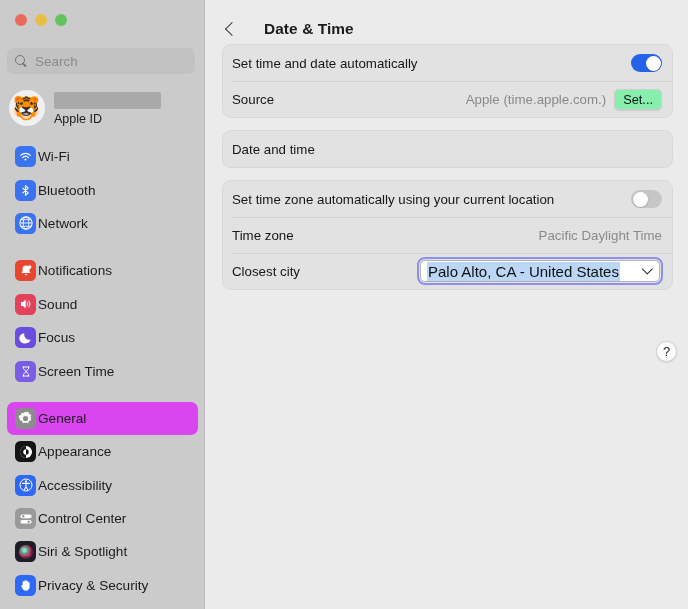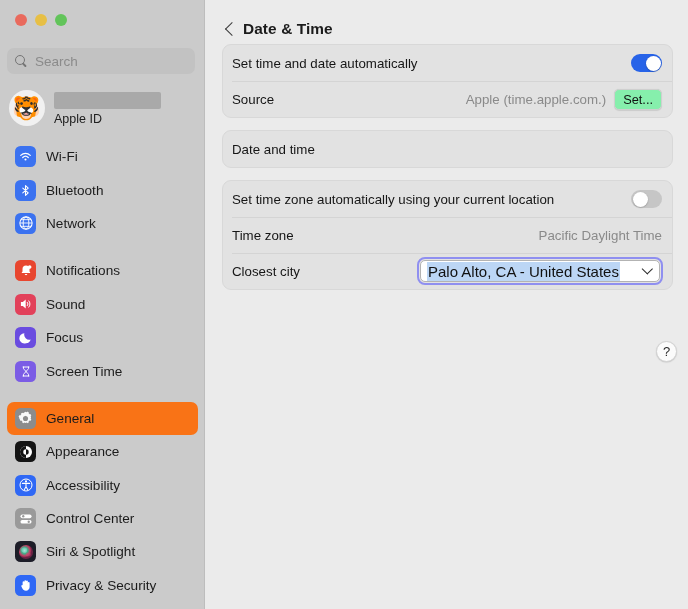--- a/index.html
+++ b/index.html
@@ -106,25 +106,25 @@
   #nav-list {
     position: absolute;
     top: 140px; left: 0;
     width: 205px;
   }
   .nav-group { padding: 0 7px; }
   .nav-gap { height: 14px; }
   .nav-item {
     height: 33.4px;
     display: flex; align-items: center;
-    gap: 10px;
+    gap: 2px;
     padding: 0 8px;
     border-radius: 7px;
   }
-  .nav-item.selected { background: #f97316; }
+  .nav-item.selected { background: #d946ef; }
   .nav-label {
     font-size: 13.6px;
     color: #1c1c1c;
     white-space: nowrap;
   }
   .nav-icon {
     width: 21px; height: 21px;
     flex: 0 0 21px;
     border-radius: 5.5px;
     display: flex; align-items: center; justify-content: center;
@@ -137,21 +137,21 @@
   
   #content {
     flex: 1;
     position: relative;
     background: #ebebeb;
     height: 609px;
     overflow: hidden;
   }
   #content-header {
     display: flex; align-items: center;
-    gap: 6px;
+    gap: 27px;
     padding: 13px 0 0 20px;
     height: 44px;
   }
   #back-chevron {
     width: 12px; height: 18px;
     position: relative;
     flex: 0 0 12px;
   }
   #back-chevron::before {
     content: "";

